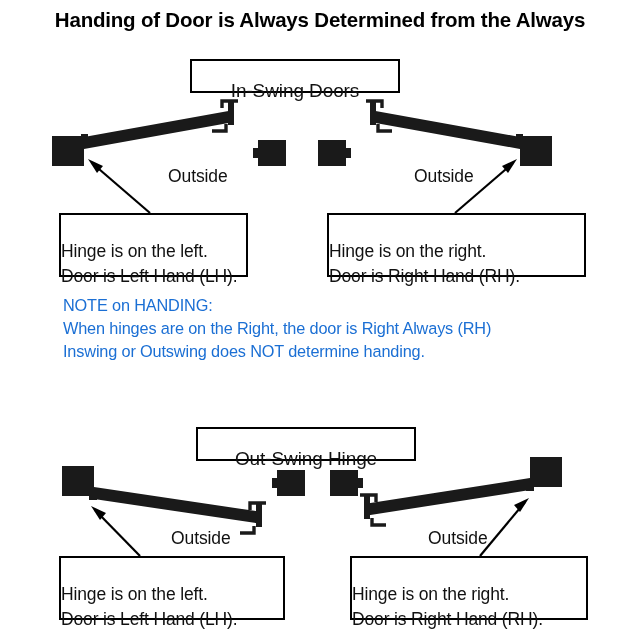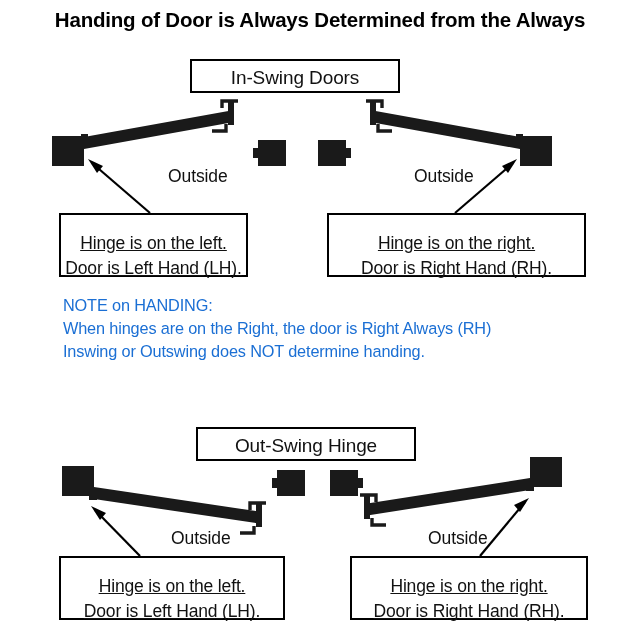--- a/index.html
+++ b/index.html
@@ -36,39 +36,38 @@
   
   .section-box {
     position: absolute;
     box-sizing: border-box;
     border: 2px solid #000000;
     background: #ffffff;
     text-align: center;
     font-size: 19px;
     color: #111111;
     line-height: 1;
-    padding-top: 7px;
+    padding-top: 20px;
     letter-spacing: -0.1px;
   }
   #inswing-box  { left: 190px; top: 59px; width: 210px; height: 34px; }
   #outswing-box { left: 196px; top: 427px; width: 220px; height: 34px; }
 
   
   .callout {
     position: absolute;
     box-sizing: border-box;
     border: 2px solid #000000;
     background: #ffffff;
     font-size: 17.5px;
     color: #111111;
-    text-align: center;
-    padding-top: 16px;
+    text-align: left;
+    padding-top: 24px;
     line-height: 1.42;
     letter-spacing: -0.15px;
-    text-decoration: underline;
   }
   #callout-in-left   { left: 59px;  top: 213px; width: 189px; height: 64px; }
   #callout-in-right  { left: 327px; top: 213px; width: 259px; height: 64px; }
   #callout-out-left  { left: 59px;  top: 556px; width: 226px; height: 64px; }
   #callout-out-right { left: 350px; top: 556px; width: 238px; height: 64px; }
   .callout .line { display: block; white-space: nowrap; }
 
   
   #note-block {
     position: absolute;

